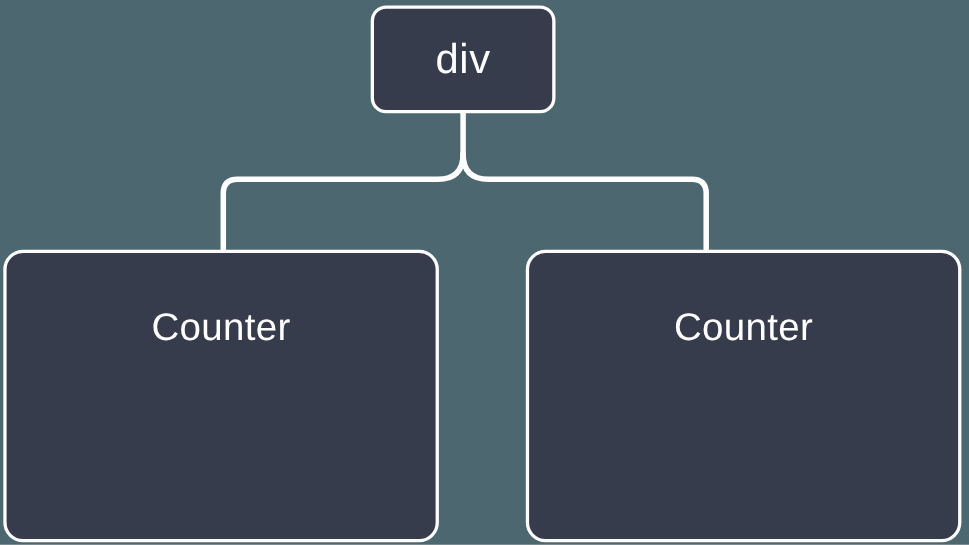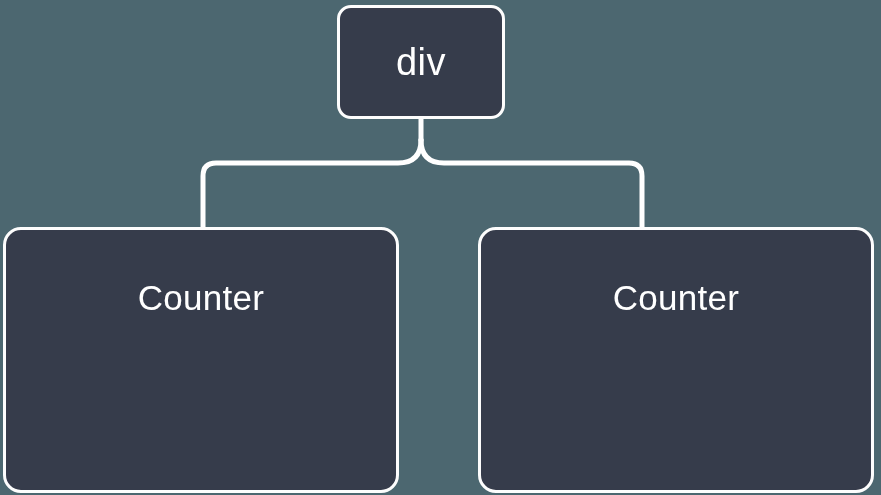--- a/index.html
+++ b/index.html
@@ -35,21 +35,21 @@
     background: #363c4b;
     border: 3px solid #fdfdfd;
     border-radius: 18px;
   }
 
   
   #root-node {
     left: 337px;
     top: 5px;
     width: 168px;
-    height: 114px;
+    height: 98px;
     border-radius: 14px;
     display: flex;
     align-items: center;
     justify-content: center;
   }
   #root-node .node-title {
     color: #ffffff;
     font-size: 38px;
     letter-spacing: 0.5px;
     line-height: 1;

